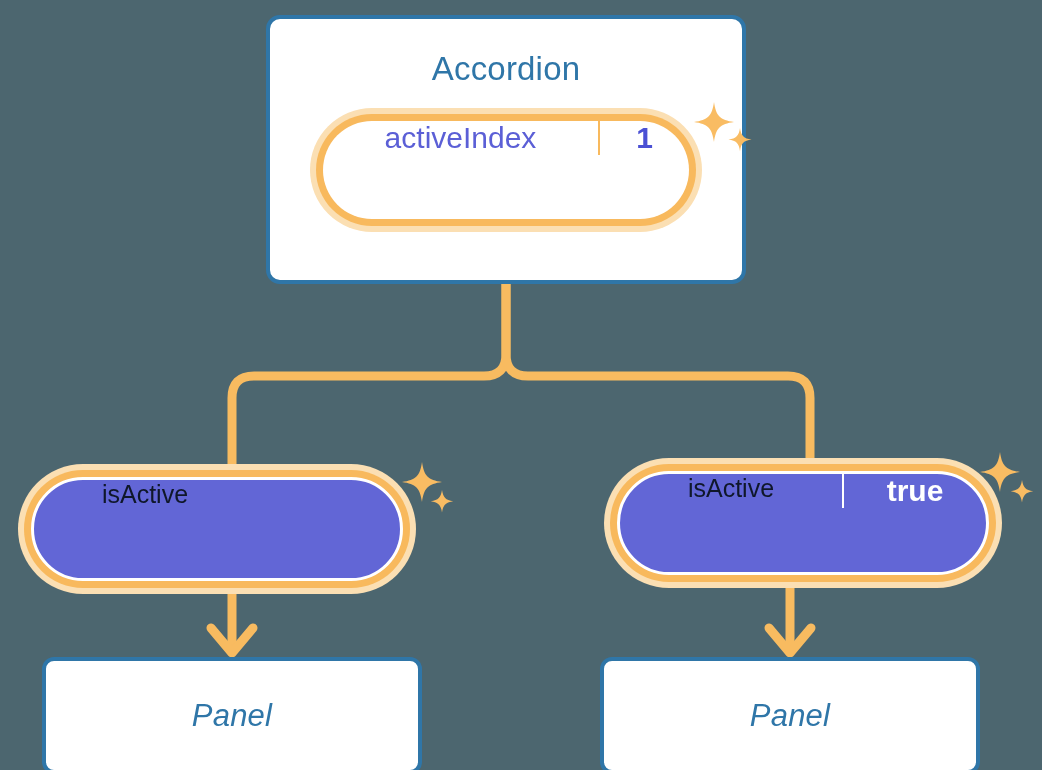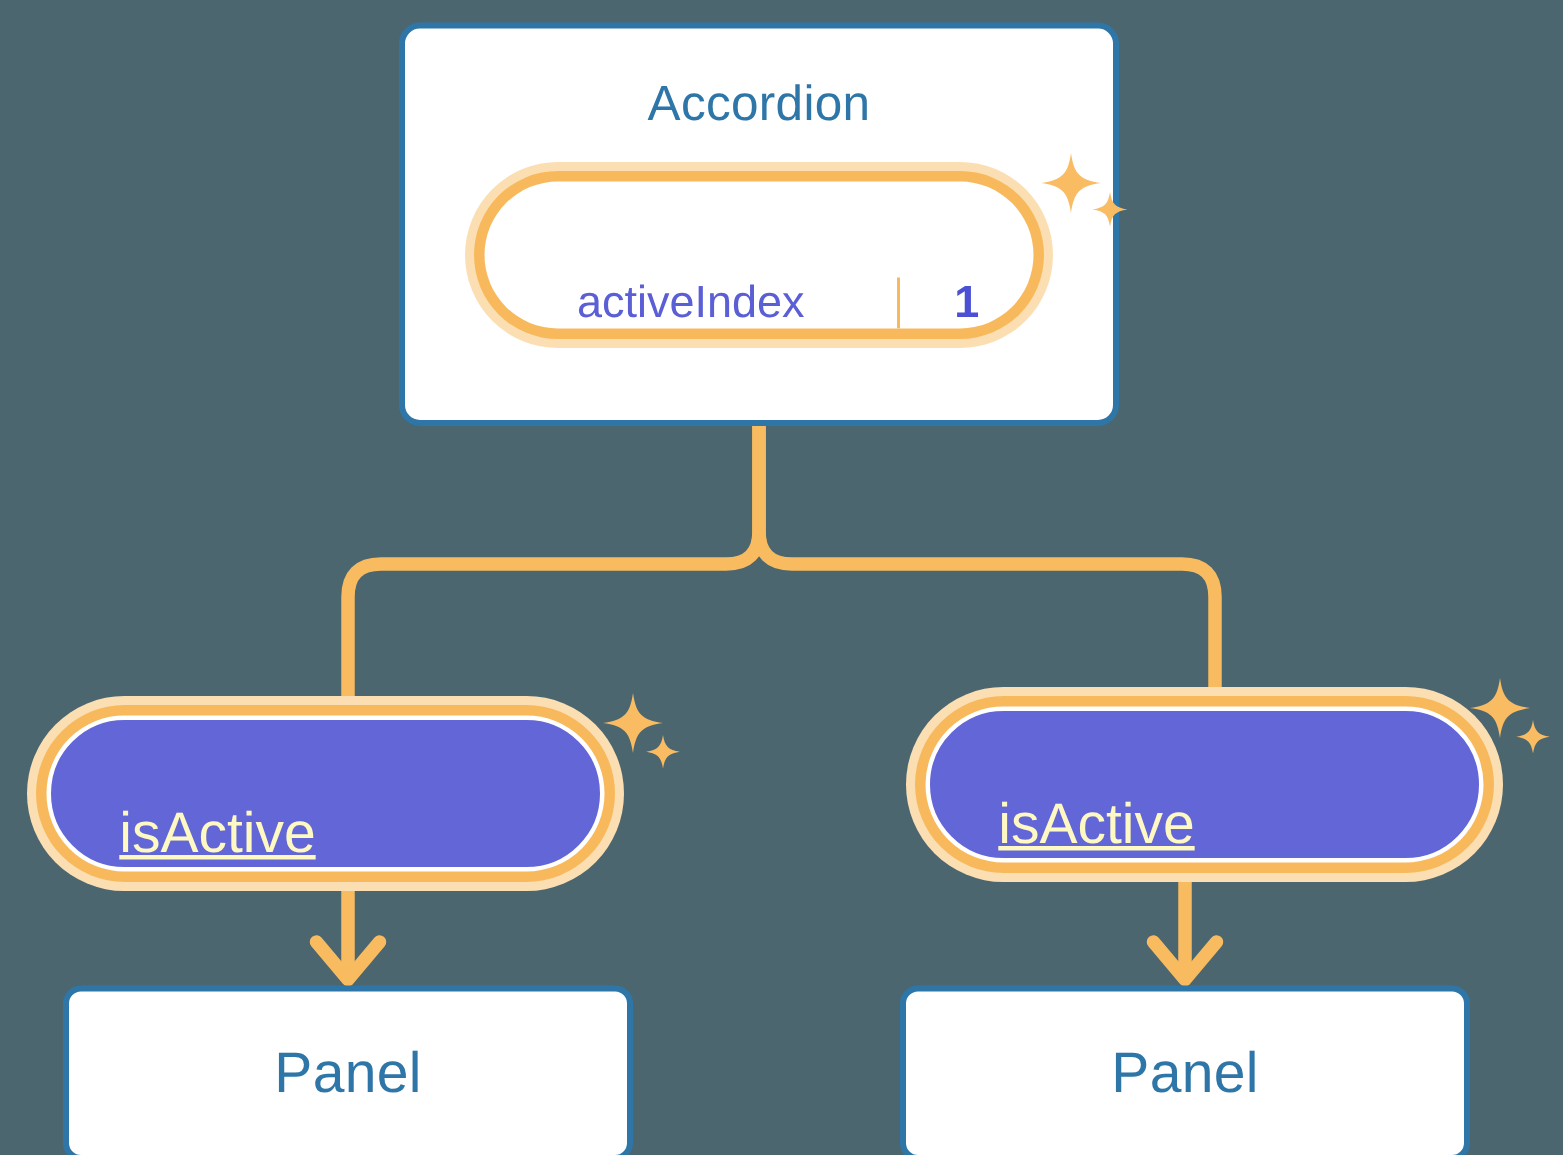--- a/index.html
+++ b/index.html
@@ -70,21 +70,21 @@
     background: #f8b95d;            
     padding: 7px;
     width: 100%;
     height: 100%;
     box-sizing: border-box;
     display: flex;
   }
   .pill-body {
     border-radius: 999px;
     display: flex;
-    align-items: flex-end;
+    align-items: flex-start;
     width: 100%;
     box-sizing: border-box;
     overflow: hidden;
   }
   .pill-body.light {
     background: #ffffff;
   }
   .pill-body.solid {
     background: #6266d6;
     border: 3px solid #ffffff;
@@ -99,23 +99,22 @@
     color: #5b5fd6;
     font-size: 30px;
   }
   .pill-body.light .pill-val {
     color: #4b50d4;
     font-size: 30px;
     font-weight: bold;
     border-left: 2px solid #f8b95d;
   }
   .pill-body.solid .pill-key {
-    color: #fef9c3;
-    font-size: 38px;
-    text-decoration: underline;
+    color: #0f172a;
+    font-size: 25px;
   }
   .pill-body.solid .pill-val {
     color: #ffffff;
     font-size: 30px;
     font-weight: bold;
     border-left: 2px solid #ffffff;
   }
 
   
   #root-pill {
@@ -134,21 +133,21 @@
   .state-pill .pill-key { flex: 0 0 222px; }
   .state-pill .pill-val { flex: 1 1 auto; }
 
   
   .panel {
     height: 117px;
     border-radius: 12px;
   }
   #panel-left  { left: 42px;  top: 645px; width: 380px; }
   #panel-right { left: 600px; top: 645px; width: 380px; }
-  .panel .card-title { font-size: 38px; }
+  .panel .card-title { font-size: 31px; font-style: italic; }
 
   
   .sparkle-group {
     position: absolute;
     pointer-events: none;
   }
 </style>
 </head>
 <body>
 
@@ -208,20 +207,21 @@
     <svg width="64" height="64" viewBox="0 0 64 64">
       <path d="M24 6 C26 20 30 24 44 26 C30 28 26 32 24 46 C22 32 18 28 4 26 C18 24 22 20 24 6 Z" fill="#f9bc63"></path>
       <path d="M44 34 C45.2 41.6 47.6 44 55.2 45.2 C47.6 46.4 45.2 48.8 44 56.4 C42.8 48.8 40.4 46.4 32.8 45.2 C40.4 44 42.8 41.6 44 34 Z" fill="#f9bc63"></path>
     </svg>
   </div>
 
   <div class="pill-wrap state-pill" id="pill-right">
     <div class="pill-ring">
       <div class="pill-body solid">
         <div class="pill-key">isActive</div>
+        <div class="pill-val">true</div>
       </div>
     </div>
   </div>
 
   <div class="sparkle-group" style="left:978px; top:434px; width:64px; height:64px;">
     <svg width="64" height="64" viewBox="0 0 64 64">
       <path d="M22 6 C24 20 28 24 42 26 C28 28 24 32 22 46 C20 32 16 28 2 26 C16 24 20 20 22 6 Z" fill="#f9bc63"></path>
       <path d="M44 34 C45.2 41.6 47.6 44 55.2 45.2 C47.6 46.4 45.2 48.8 44 56.4 C42.8 48.8 40.4 46.4 32.8 45.2 C40.4 44 42.8 41.6 44 34 Z" fill="#f9bc63"></path>
     </svg>
   </div>

